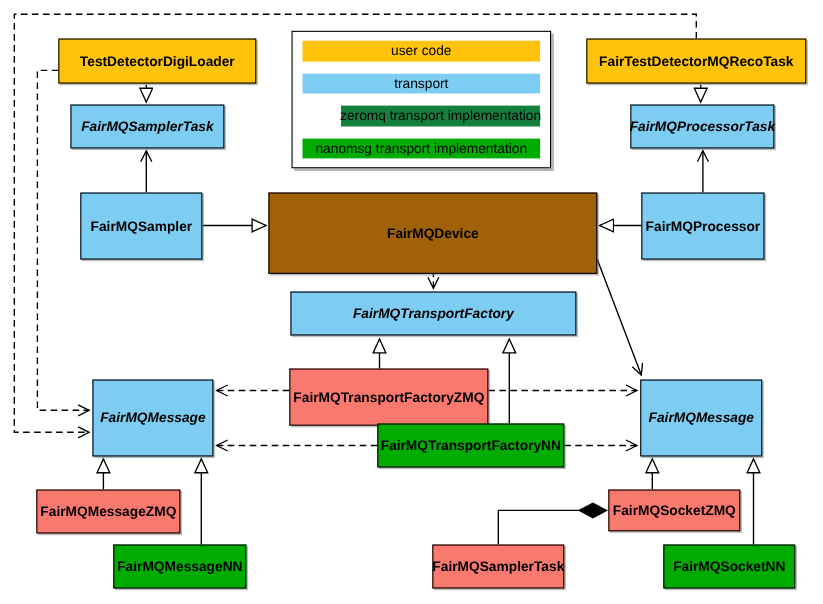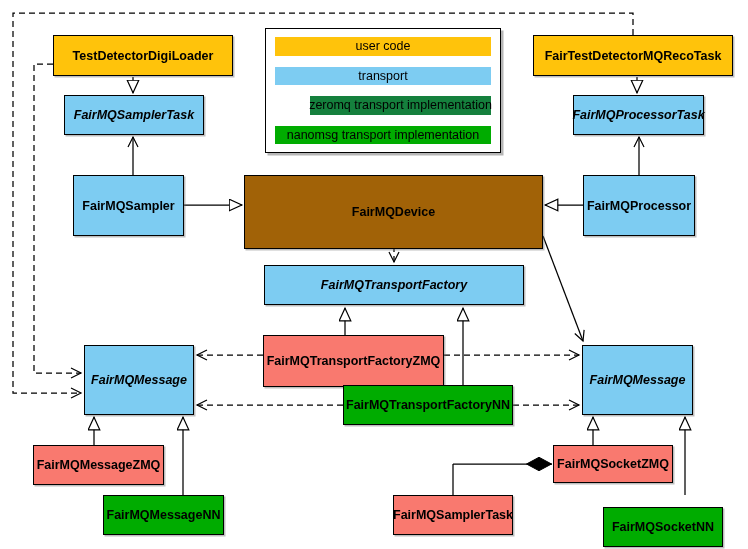--- a/index.html
+++ b/index.html
@@ -169,17 +169,17 @@
   </div>
 
   <div class="node" style="left: 393px; top: 495px; width: 120px; height: 40px; background-color: rgb(249, 121, 111);">
     <span>FairMQSamplerTask</span>
   </div>
 
   <div class="node" style="left: 553px; top: 445px; width: 120px; height: 38px; background-color: rgb(249, 121, 111);">
     <span>FairMQSocketZMQ</span>
   </div>
 
-  <div class="node" style="left: 603px; top: 495px; width: 120px; height: 40px; background-color: rgb(0, 172, 0); margin-top: 12px;">
+  <div class="node" style="left: 603px; top: 495px; width: 120px; height: 40px; background-color: rgb(0, 172, 0);">
     <span>FairMQSocketNN</span>
   </div>
 
 </div>
 
 </body></html>

